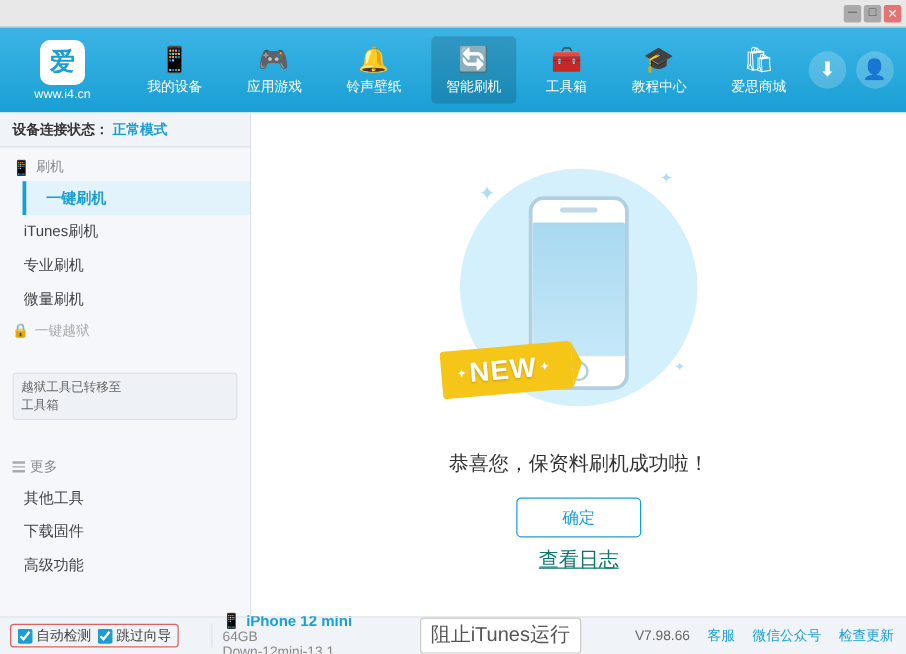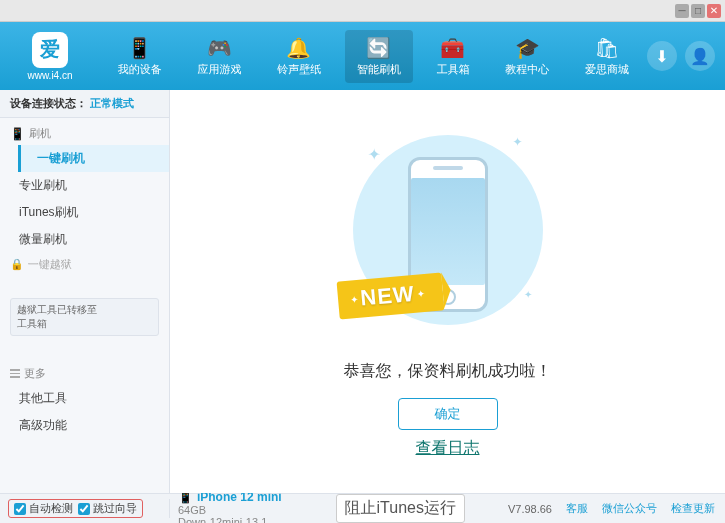--- a/index.html
+++ b/index.html
@@ -94,21 +94,21 @@
     }
 
     
     .main-layout {
       display: flex;
       height: calc(523px - 22px - 68px - 30px);
     }
 
     
     .sidebar {
-      width: 170px;
+      width: 201px;
       background: #f5f7fa;
       border-right: 1px solid #dde2ea;
       display: flex;
       flex-direction: column;
       overflow-y: auto;
       padding-bottom: 10px;
     }
 
     .status-bar {
       padding: 6px 10px;
@@ -449,24 +449,24 @@
 
     <div class="sidebar-section-title">
       <span class="icon">📱</span>
       <span>刷机</span>
     </div>
 
     <div class="sidebar-item active">
       <span>一键刷机</span>
     </div>
     <div class="sidebar-item">
+      <span>iTunes刷机</span>
+    </div>
+    <div class="sidebar-item">
       <span>专业刷机</span>
-    </div>
-    <div class="sidebar-item">
-      <span>iTunes刷机</span>
     </div>
     <div class="sidebar-item">
       <span>微量刷机</span>
     </div>
 
     <div class="sidebar-disabled-section">
       <span>🔒</span>
       <span>一键越狱</span>
     </div>
     <div class="sidebar-note">
@@ -476,20 +476,23 @@
     <div class="sidebar-more-title">
       <div class="lines-icon">
         <span></span>
           <span></span>
           <span></span>
       </div>
       <span>更多</span>
     </div>
     <div class="sidebar-item">
       <span>其他工具</span>
+    </div>
+    <div class="sidebar-item">
+      <span>下载固件</span>
     </div>
     <div class="sidebar-item">
       <span>高级功能</span>
     </div>
   </div>
 
   <div class="content-area">
 
     <div class="phone-illustration">
 

